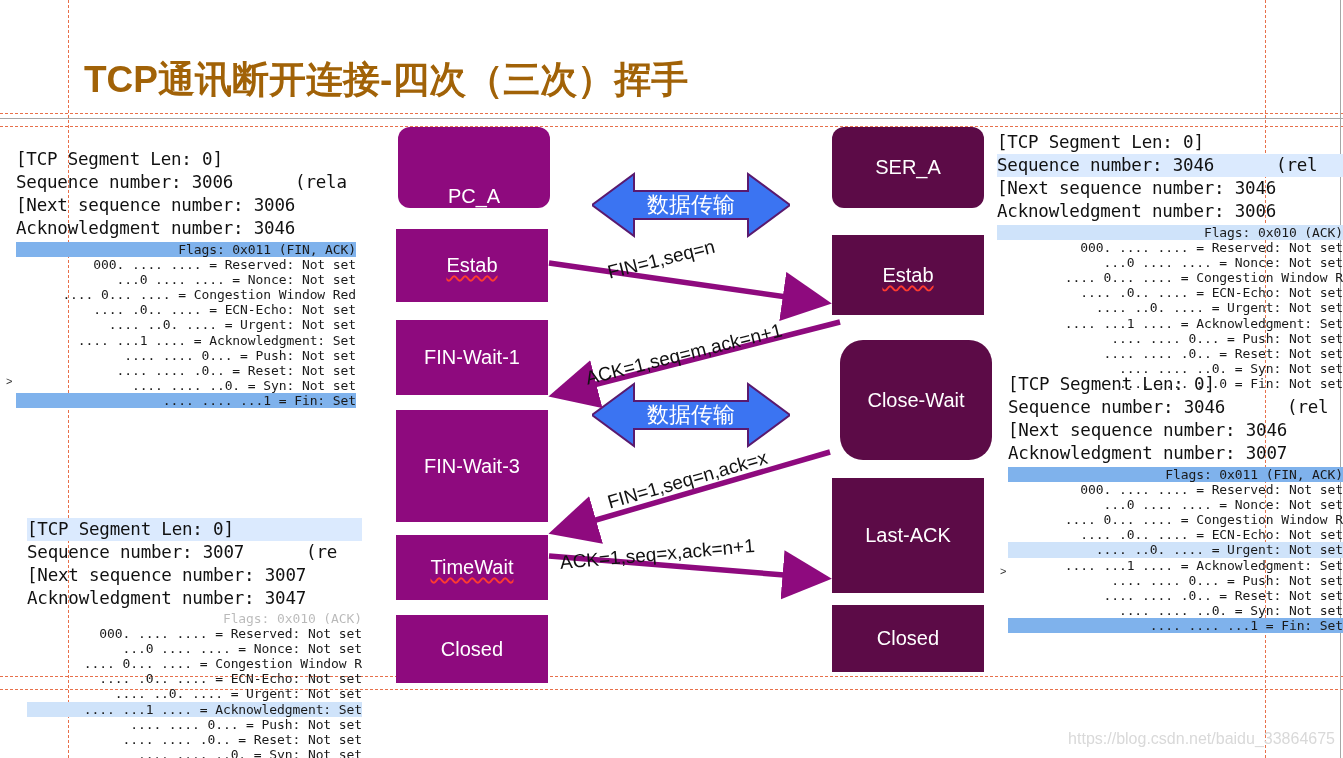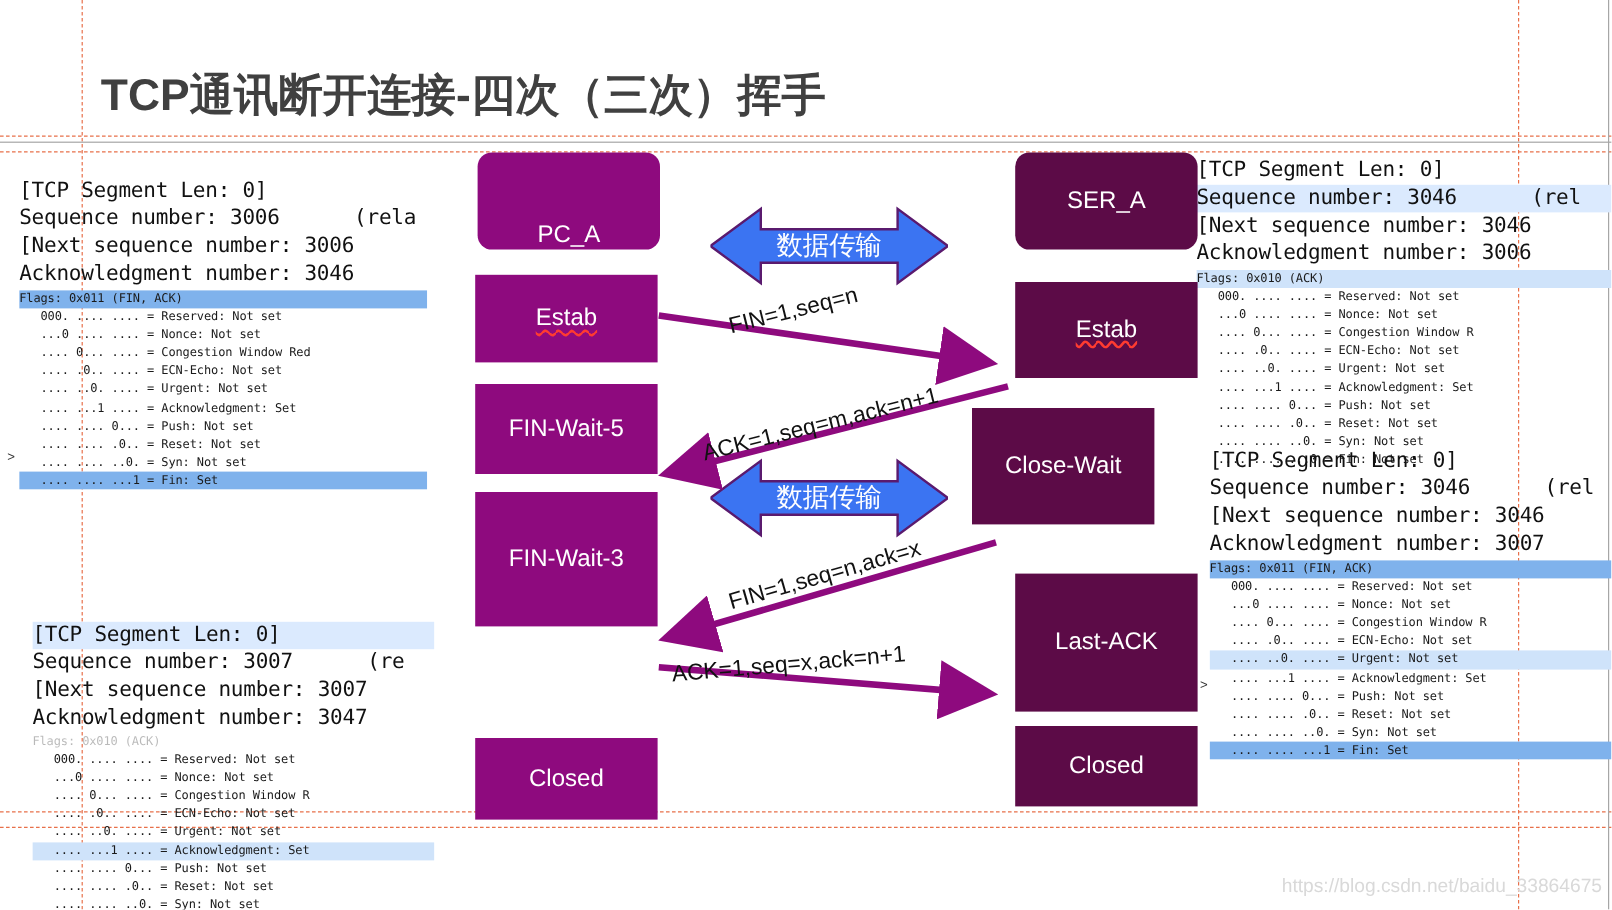--- a/index.html
+++ b/index.html
@@ -11,48 +11,49 @@
   #stage{position:absolute;inset:0;width:1343px;height:758px;overflow:hidden;background:#fff;}
 
   
   .vguide{position:absolute;top:0;height:758px;width:0;border-left:1.5px dashed #e8704a;}
   .hguide{position:absolute;left:0;width:1343px;height:0;border-top:1.5px dashed #e8704a;}
   .solidline{position:absolute;background:#a6a6a6;}
 
   
   .title{
     position:absolute;left:84px;top:55px;
-    font-size:37px;font-weight:bold;color:#404040;
+    font-size:37px;font-weight:bold;color:#a16207;
     letter-spacing:0px;white-space:nowrap;
     font-family:"Liberation Sans","DejaVu Sans",sans-serif;
   }
 
   
   .pkt{position:absolute;overflow:hidden;font-family:"DejaVu Sans Mono","Liberation Mono",monospace;}
   .pkt .big{
     font-size:17.5px;line-height:23px;color:#111;white-space:pre;
     letter-spacing:-0.2px;
   }
   .pkt .small{
-    font-size:10px;line-height:15.1px;color:#1a1a1a;white-space:pre;
+    font-size:13px;line-height:15.1px;color:#1a1a1a;white-space:pre;
     letter-spacing:-0.1px;
+    text-align:right;
   }
   .hl-blue{background:#7fb2ec;}
   .hl-light{background:#dbeafe;}
   .hl-pale{background:#cfe3fa;}
   .arrowmark{position:absolute;font-size:11px;color:#333;}
 
   
   .box{
     position:absolute;display:flex;align-items:center;justify-content:center;
     color:#ffffff;font-size:20px;text-align:center;
     font-family:"Liberation Sans","DejaVu Sans",sans-serif;
   }
   .box.left{background:#8e0a7e;}
-  .box.right{background:#5c0b47;margin-left:14px;}
+  .box.right{background:#5c0b47;}
   .box.rounded{border-radius:12px;}
   .box .spell{
     text-decoration:underline;
     text-decoration-color:#ff3b30;
     text-decoration-style:wavy;
     text-underline-offset:3px;
     text-decoration-thickness:1.5px;
   }
 
   
@@ -171,36 +172,39 @@
   </div>
   <div class="arrowmark" style="left:1000px;top:565px;">&gt;</div>
 
   <div class="box left rounded" style="left:398px;top:127px;width:152px;height:81px;align-items:flex-end;">
     <span>PC_A</span>
   </div>
   <div class="box left" style="left:396px;top:229px;width:152px;height:73px;">
     <span class="spell">Estab</span>
   </div>
   <div class="box left" style="left:396px;top:320px;width:152px;height:75px;">
-    <span>FIN-Wait-5</span>
+    <span>FIN-Wait-1</span>
   </div>
   <div class="box left" style="left:396px;top:410px;width:152px;height:112px;">
     <span>FIN-Wait-3</span>
   </div>
+  <div class="box left" style="left:396px;top:535px;width:152px;height:65px;">
+    <span class="spell">TimeWait</span>
+  </div>
   <div class="box left" style="left:396px;top:615px;width:152px;height:68px;">
     <span>Closed</span>
   </div>
 
   <div class="box right rounded" style="left:832px;top:127px;width:152px;height:81px;">
     <span>SER_A</span>
   </div>
   <div class="box right" style="left:832px;top:235px;width:152px;height:80px;">
     <span class="spell">Estab</span>
   </div>
-  <div class="box right" style="left:796px;top:340px;width:152px;height:97px;">
+  <div class="box right" style="left:840px;top:340px;width:152px;height:120px;border-radius:23px;">
     <span>Close-Wait</span>
   </div>
   <div class="box right" style="left:832px;top:478px;width:152px;height:115px;">
     <span>Last-ACK</span>
   </div>
   <div class="box right" style="left:832px;top:605px;width:152px;height:67px;">
     <span>Closed</span>
   </div>
 
   <div class="bluearrow" style="left:592px;top:170px;width:198px;height:70px;">

